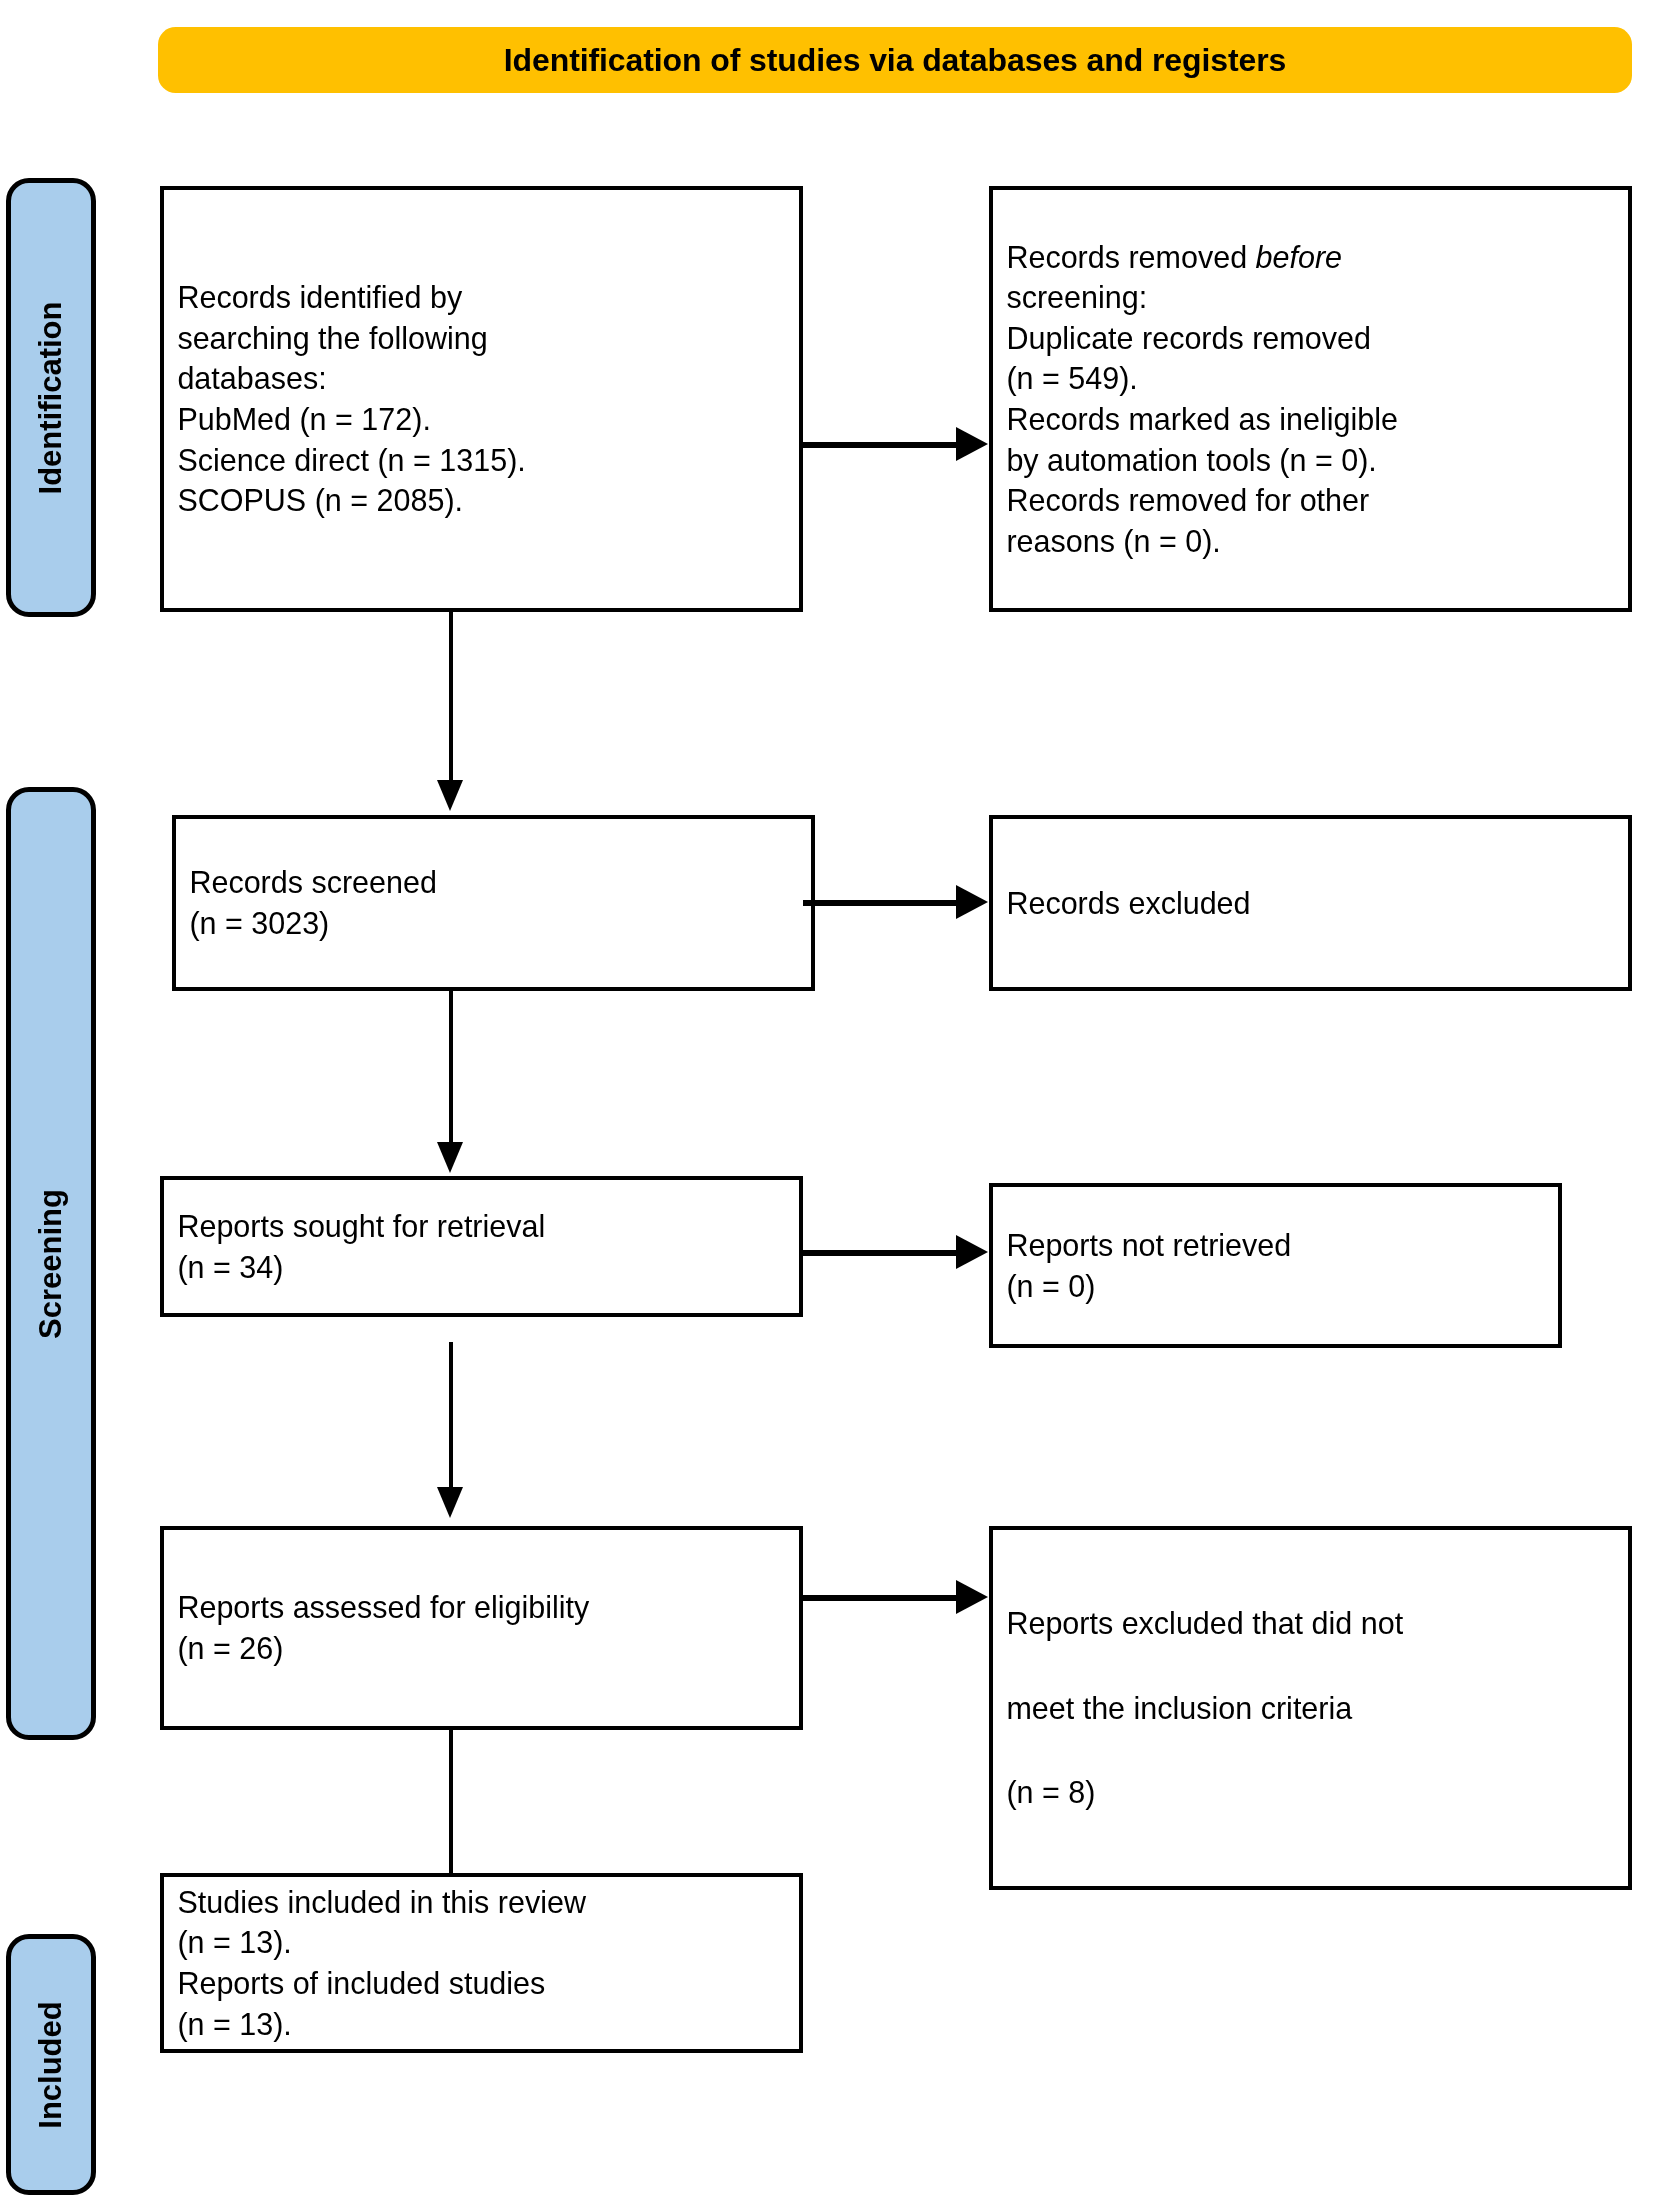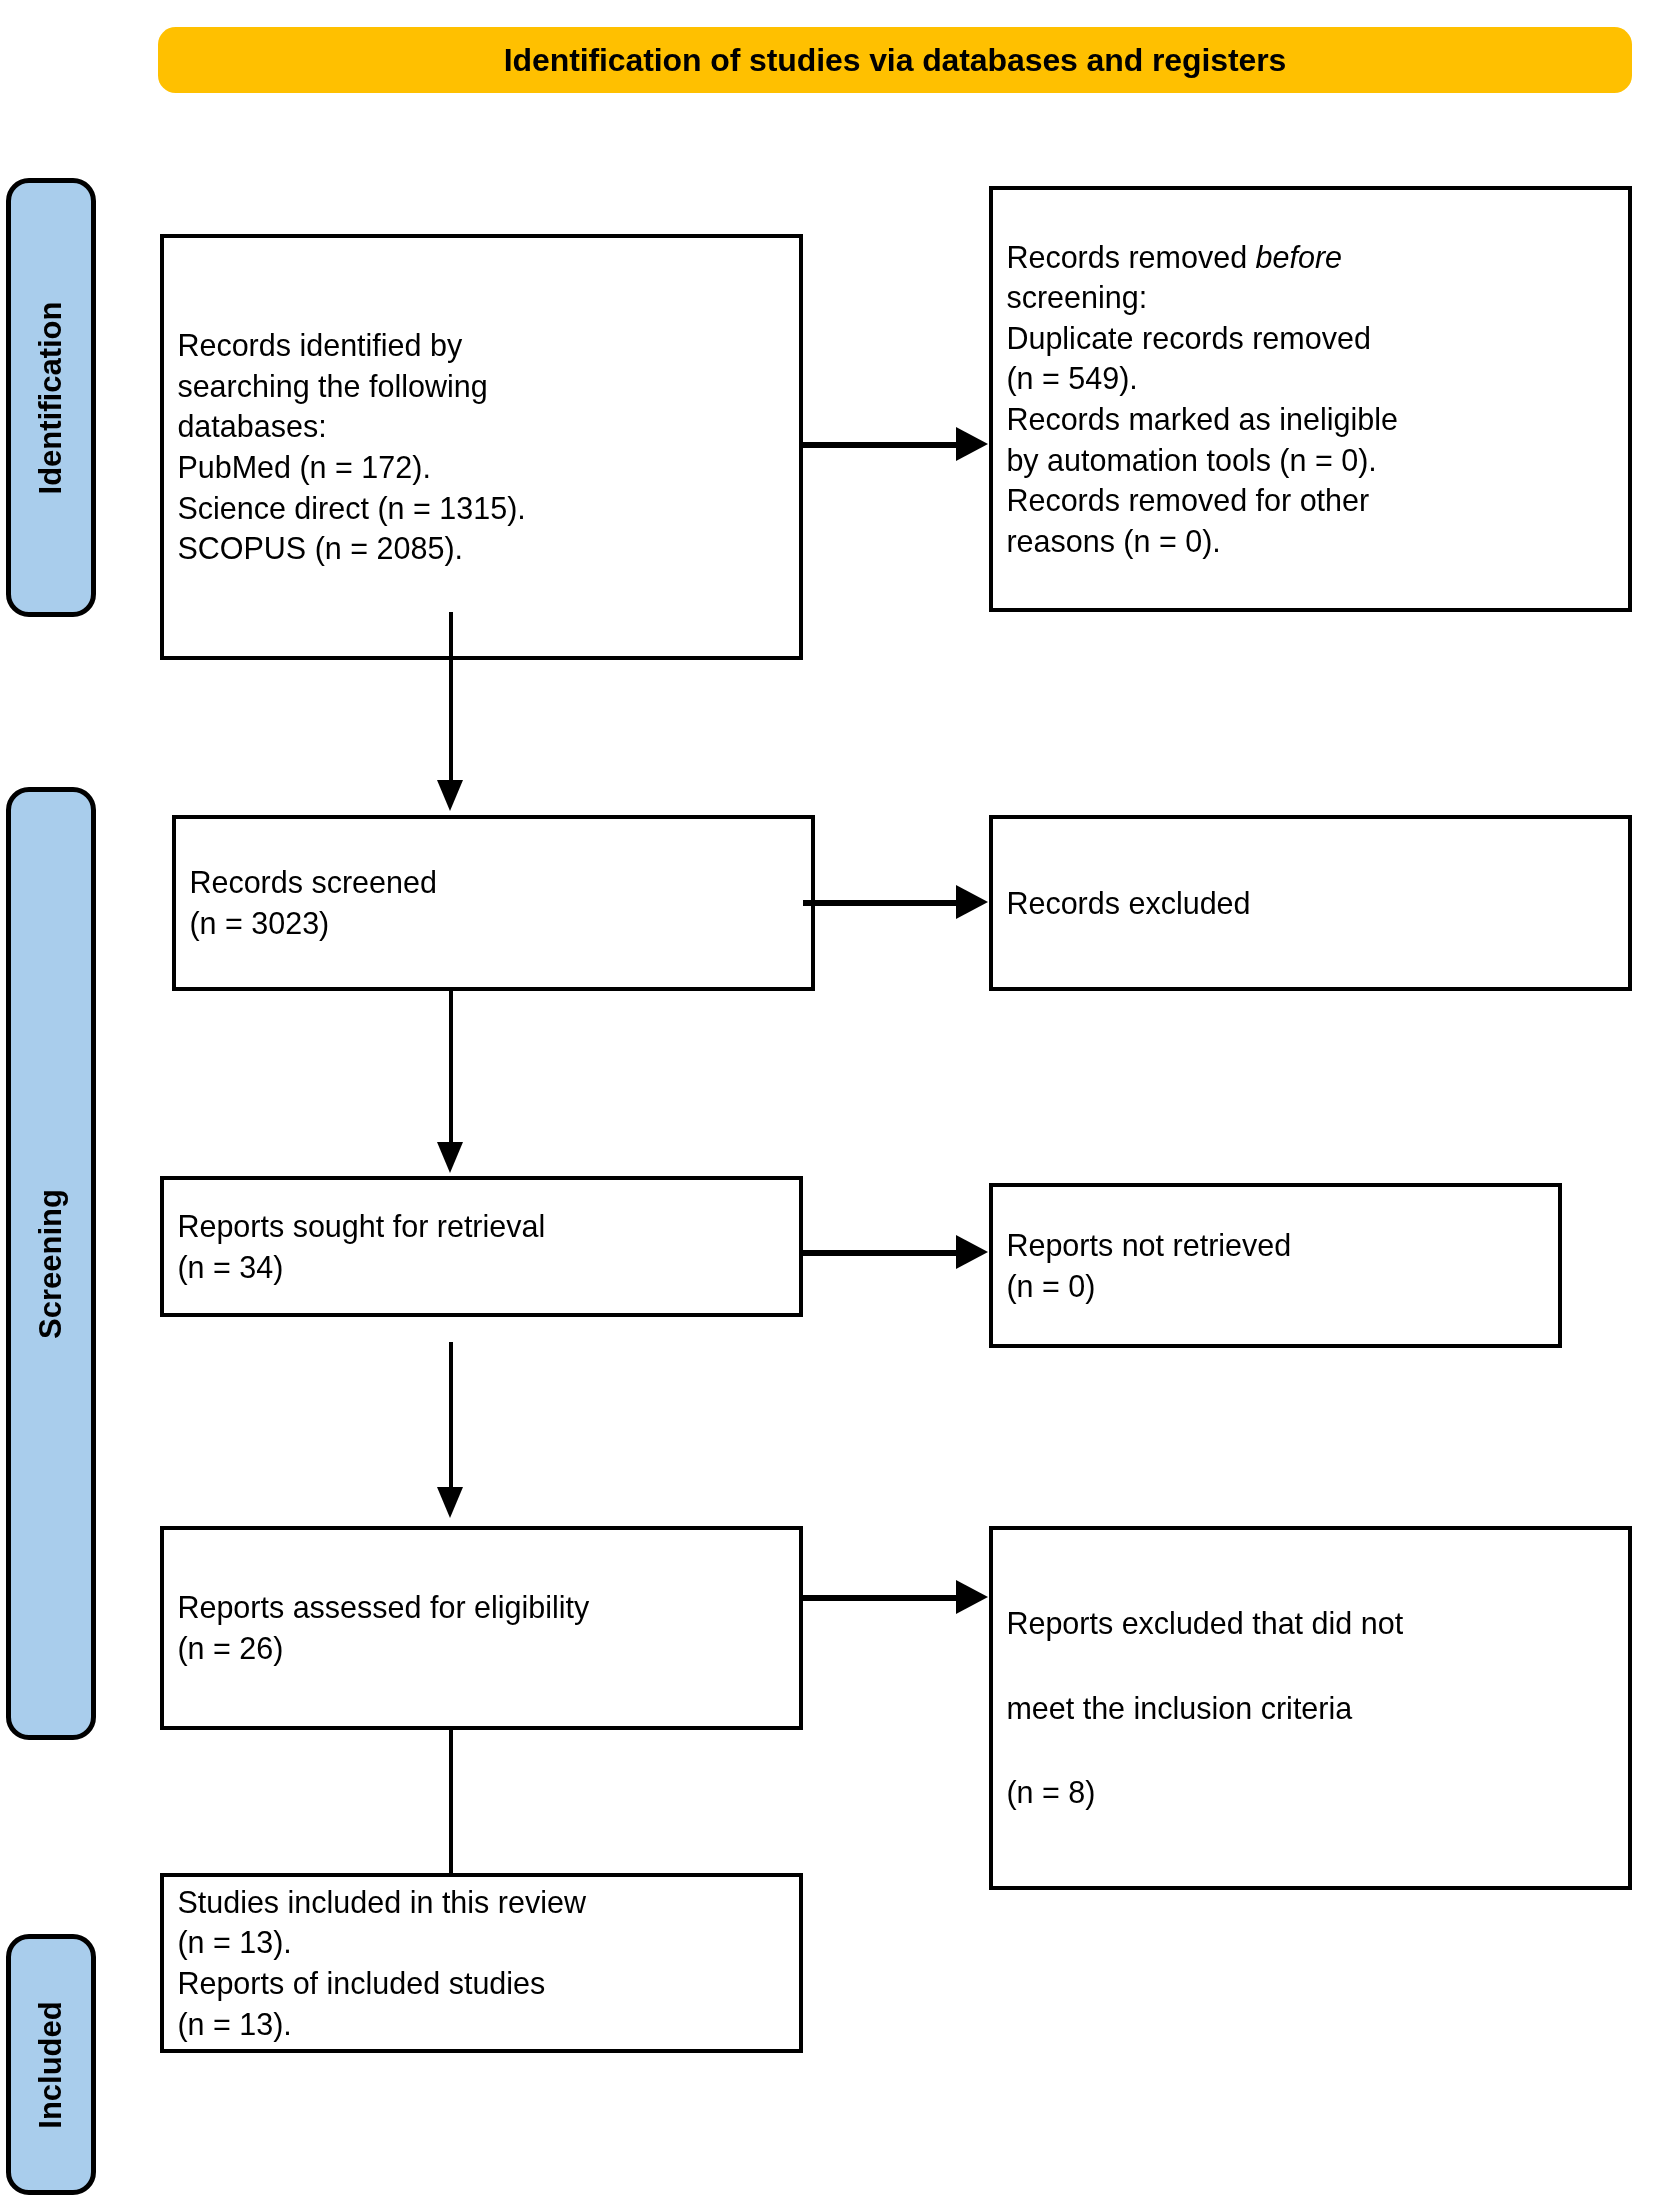--- a/index.html
+++ b/index.html
@@ -124,21 +124,21 @@
   </div>
 
   <div class="stage-bar" style="top:787px; height:953px;">
     <span class="stage-bar-label">Screening</span>
   </div>
 
   <div class="stage-bar" style="top:1934px; height:261px;">
     <span class="stage-bar-label">Included</span>
   </div>
 
-  <div class="flow-box" style="left:160px; top:186px; width:643px; height:426px;margin-top:48px;">
+  <div class="flow-box" style="left:160px; top:186px; width:643px; height:426px;">
     <div class="box-text center">Records identified by</div>
     <div class="box-text center">searching the following</div>
     <div class="box-text center">databases:</div>
     <div class="box-text center">PubMed (n = 172).</div>
     <div class="box-text center">Science direct (n = 1315).</div>
     <div class="box-text center">SCOPUS (n = 2085).</div>
   </div>
 
   <div class="flow-box" style="left:989px; top:186px; width:643px; height:426px;">
     <div class="box-text center">

